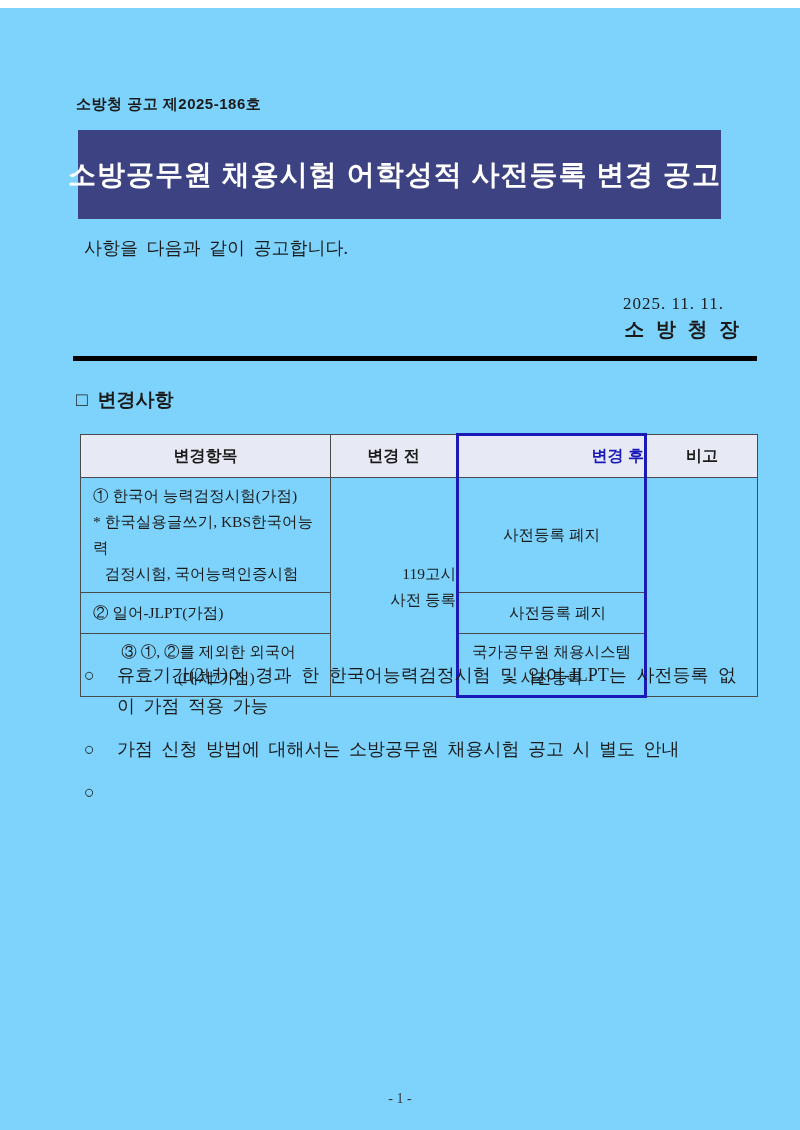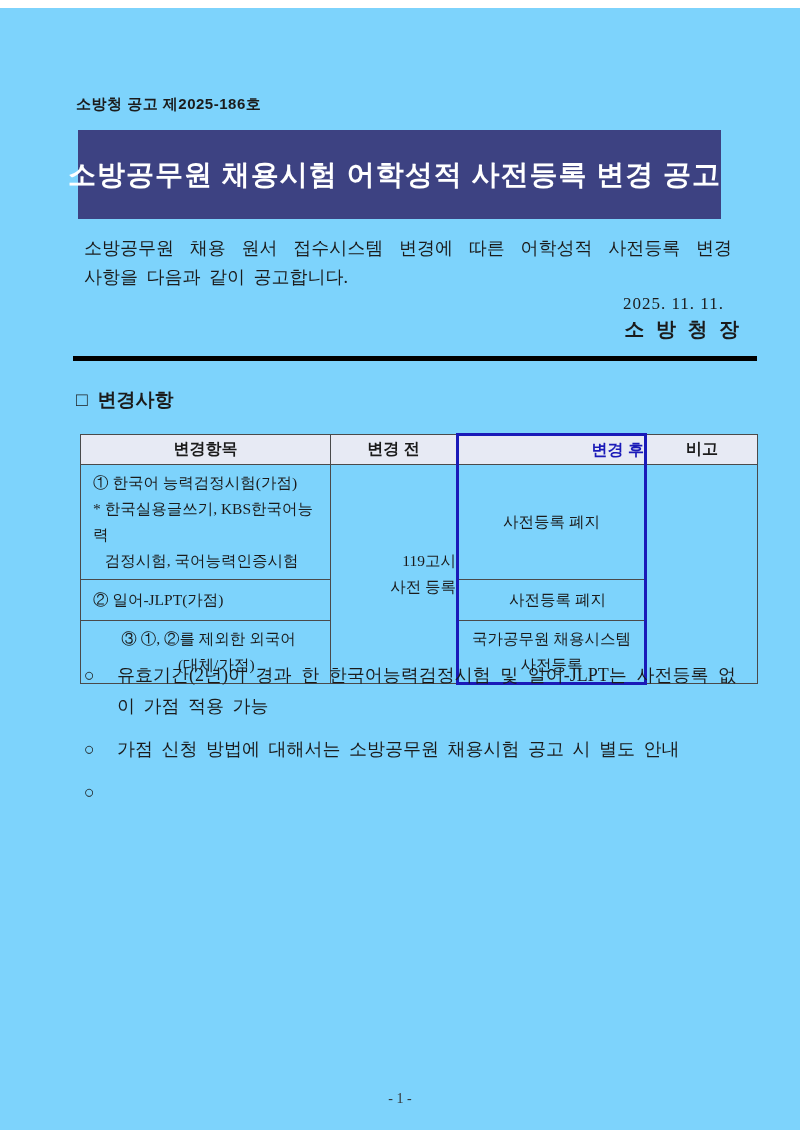--- a/index.html
+++ b/index.html
@@ -109,21 +109,21 @@
   .changes-table th, .changes-table td {
     border: 1px solid var(--border-gray);
     vertical-align: middle;
   }
   .changes-table col.c-item   { width: 250px; }
   .changes-table col.c-before { width: 127px; }
   .changes-table col.c-after  { width: 188px; }
   .changes-table col.c-note   { width: 112px; }
 
   .changes-table thead th {
-    height: 30px;
+    height: 43px;
     background: var(--table-header-bg);
     font-family: "Liberation Sans", "DejaVu Sans", sans-serif;
     font-weight: bold;
     font-size: 16px;
     text-align: center;
   }
   .changes-table thead th.after-head {
     color: var(--accent-blue);
     border-top: 3px solid var(--accent-blue);
     border-left: 3px solid var(--accent-blue);
@@ -188,21 +188,20 @@
 
 <div class="page">
 
   <div class="notice-number">소방청 공고 제2025-186호</div>
 
   <div class="title-banner">
     <span class="title-text">소방공무원 채용시험 어학성적 사전등록 변경 공고</span>
   </div>
 
   <div class="intro">
-    <span class="line1">소방공무원 채용 원서 접수시스템 변경에 따른 어학성적 사전등록 변경</span>
     <span class="line2">사항을 다음과 같이 공고합니다.</span>
   </div>
 
   <div class="doc-date">2025. 11. 11.</div>
 
   <div class="doc-signer">소 방 청 장</div>
 
   <div class="thick-rule"></div>
 
   <div class="section-heading">

